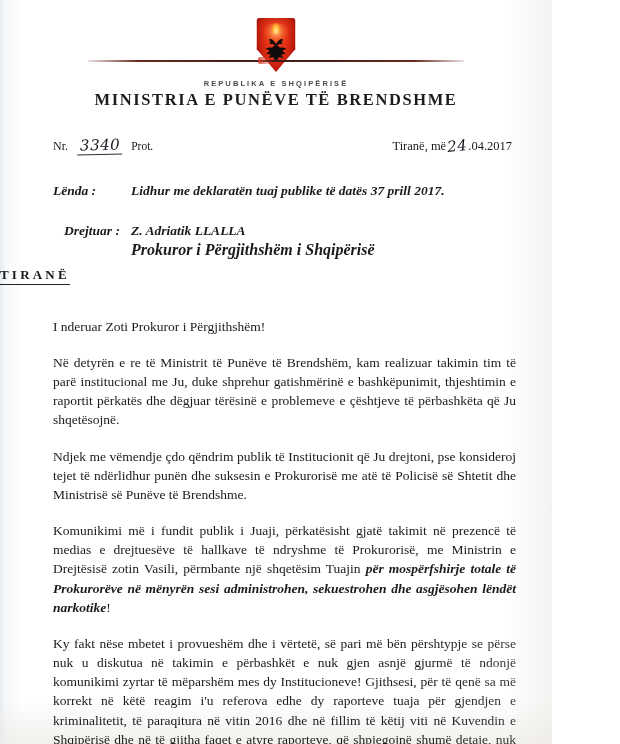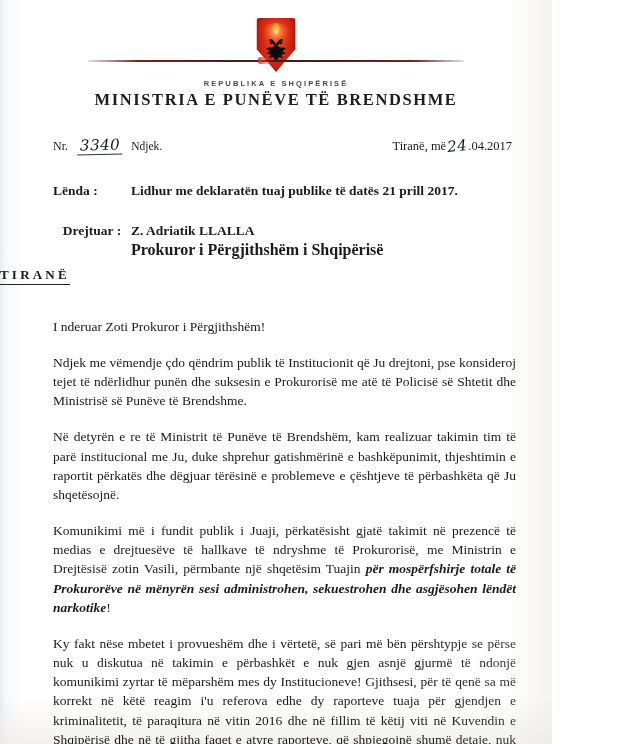--- a/index.html
+++ b/index.html
@@ -188,21 +188,21 @@
     font-style: italic;
     font-size: 15px;
     color: #15181f;
     display: inline-block;
     transform: rotate(-6deg) translateY(1px);
     padding: 0 1px;
     letter-spacing: 0.5px;
   }
 
   
-  .meta-block { margin: 28px 53px 0 53px; }
+  .meta-block { margin: 28px 53px 0 53px; font-style: italic; }
   .meta-row {
     display: flex;
     align-items: baseline;
     font-size: 13.5px;
     font-weight: 700;
   }
   .meta-row + .meta-row { margin-top: 24px; text-align: center; }
   .meta-key { width: 78px; flex: 0 0 78px; }
   .meta-val { font-weight: 700; }
   .meta-sub {
@@ -288,49 +288,49 @@
       </div>
 
       <div class="republika">REPUBLIKA E SHQIPËRISË</div>
       <div class="ministria">MINISTRIA E PUNËVE TË BRENDSHME</div>
     </header>
 
     <div class="ref-row">
       <div class="ref-left">
         <span class="ref-label">Nr.</span>
         <span class="hand">3340</span>
-        <span class="ref-suffix">Ndjek.</span>
+        <span class="ref-suffix">Prot.</span>
       </div>
       <div class="date-line">
         <span>Tiranë, më</span><span class="hand-date">24</span><span>.04.2017</span>
       </div>
     </div>
 
     <div class="meta-block">
       <div class="meta-row">
         <span class="meta-key">Lënda :</span>
-        <span class="meta-val">Lidhur me deklaratën tuaj publike të datës 21 prill 2017.</span>
+        <span class="meta-val">Lidhur me deklaratën tuaj publike të datës 37 prill 2017.</span>
       </div>
       <div class="meta-row">
         <span class="meta-key">Drejtuar :</span>
         <span class="meta-val">Z. Adriatik LLALLA</span>
       </div>
       <div class="meta-sub">Prokuror i Përgjithshëm i Shqipërisë</div>
     </div>
 
     <div class="tirane-row">
       <span class="tirane">TIRANË</span>
     </div>
 
     <main class="body-block">
       <div class="salutation">I nderuar Zoti Prokuror i Përgjithshëm!</div>
 
+      <p class="para">Në detyrën e re të Ministrit të Punëve të Brendshëm, kam realizuar takimin tim të parë institucional me Ju, duke shprehur gatishmërinë e bashkëpunimit, thjeshtimin e raportit përkatës dhe dëgjuar tërësinë e problemeve e çështjeve të përbashkëta që Ju shqetësojnë.</p>
+
       <p class="para">Ndjek me vëmendje çdo qëndrim publik të Institucionit që Ju drejtoni, pse konsideroj tejet të ndërlidhur punën dhe suksesin e Prokurorisë me atë të Policisë së Shtetit dhe Ministrisë së Punëve të Brendshme.</p>
-
-      <p class="para">Në detyrën e re të Ministrit të Punëve të Brendshëm, kam realizuar takimin tim të parë institucional me Ju, duke shprehur gatishmërinë e bashkëpunimit, thjeshtimin e raportit përkatës dhe dëgjuar tërësinë e problemeve e çështjeve të përbashkëta që Ju shqetësojnë.</p>
 
       <p class="para"><span>Komunikimi më i fundit publik i Juaji, përkatësisht gjatë  takimit në prezencë të medias e drejtuesëve të hallkave të ndryshme të Prokurorisë, me Ministrin e Drejtësisë zotin Vasili, përmbante një shqetësim Tuajin </span><span class="bi">për mospërfshirje totale të Prokurorëve në mënyrën sesi administrohen, sekuestrohen dhe asgjësohen lëndët narkotike</span><span>!</span></p>
 
       <p class="para fade-right">Ky fakt nëse mbetet i provueshëm dhe i vërtetë, së pari më bën përshtypje se përse nuk u diskutua në takimin e përbashkët e nuk gjen asnjë gjurmë të ndonjë komunikimi zyrtar të mëparshëm mes dy Institucioneve! Gjithsesi, për të qenë sa më korrekt në këtë reagim i'u referova edhe dy raporteve tuaja për gjendjen e kriminalitetit, të paraqitura në vitin 2016 dhe në fillim të këtij viti në Kuvendin e Shqipërisë dhe në të gjitha faqet e atyre raporteve, që shpjegojnë shumë detaje, nuk gjendet asnjë rresht i vetëm lidhur me këtë akuzë të artikuluar publikisht nga Ju disa ditë pasi keni paraqitur raportin tuaj në Kuvend!!!</p>
 
     </main>
 
   </div>
 </div>
 

